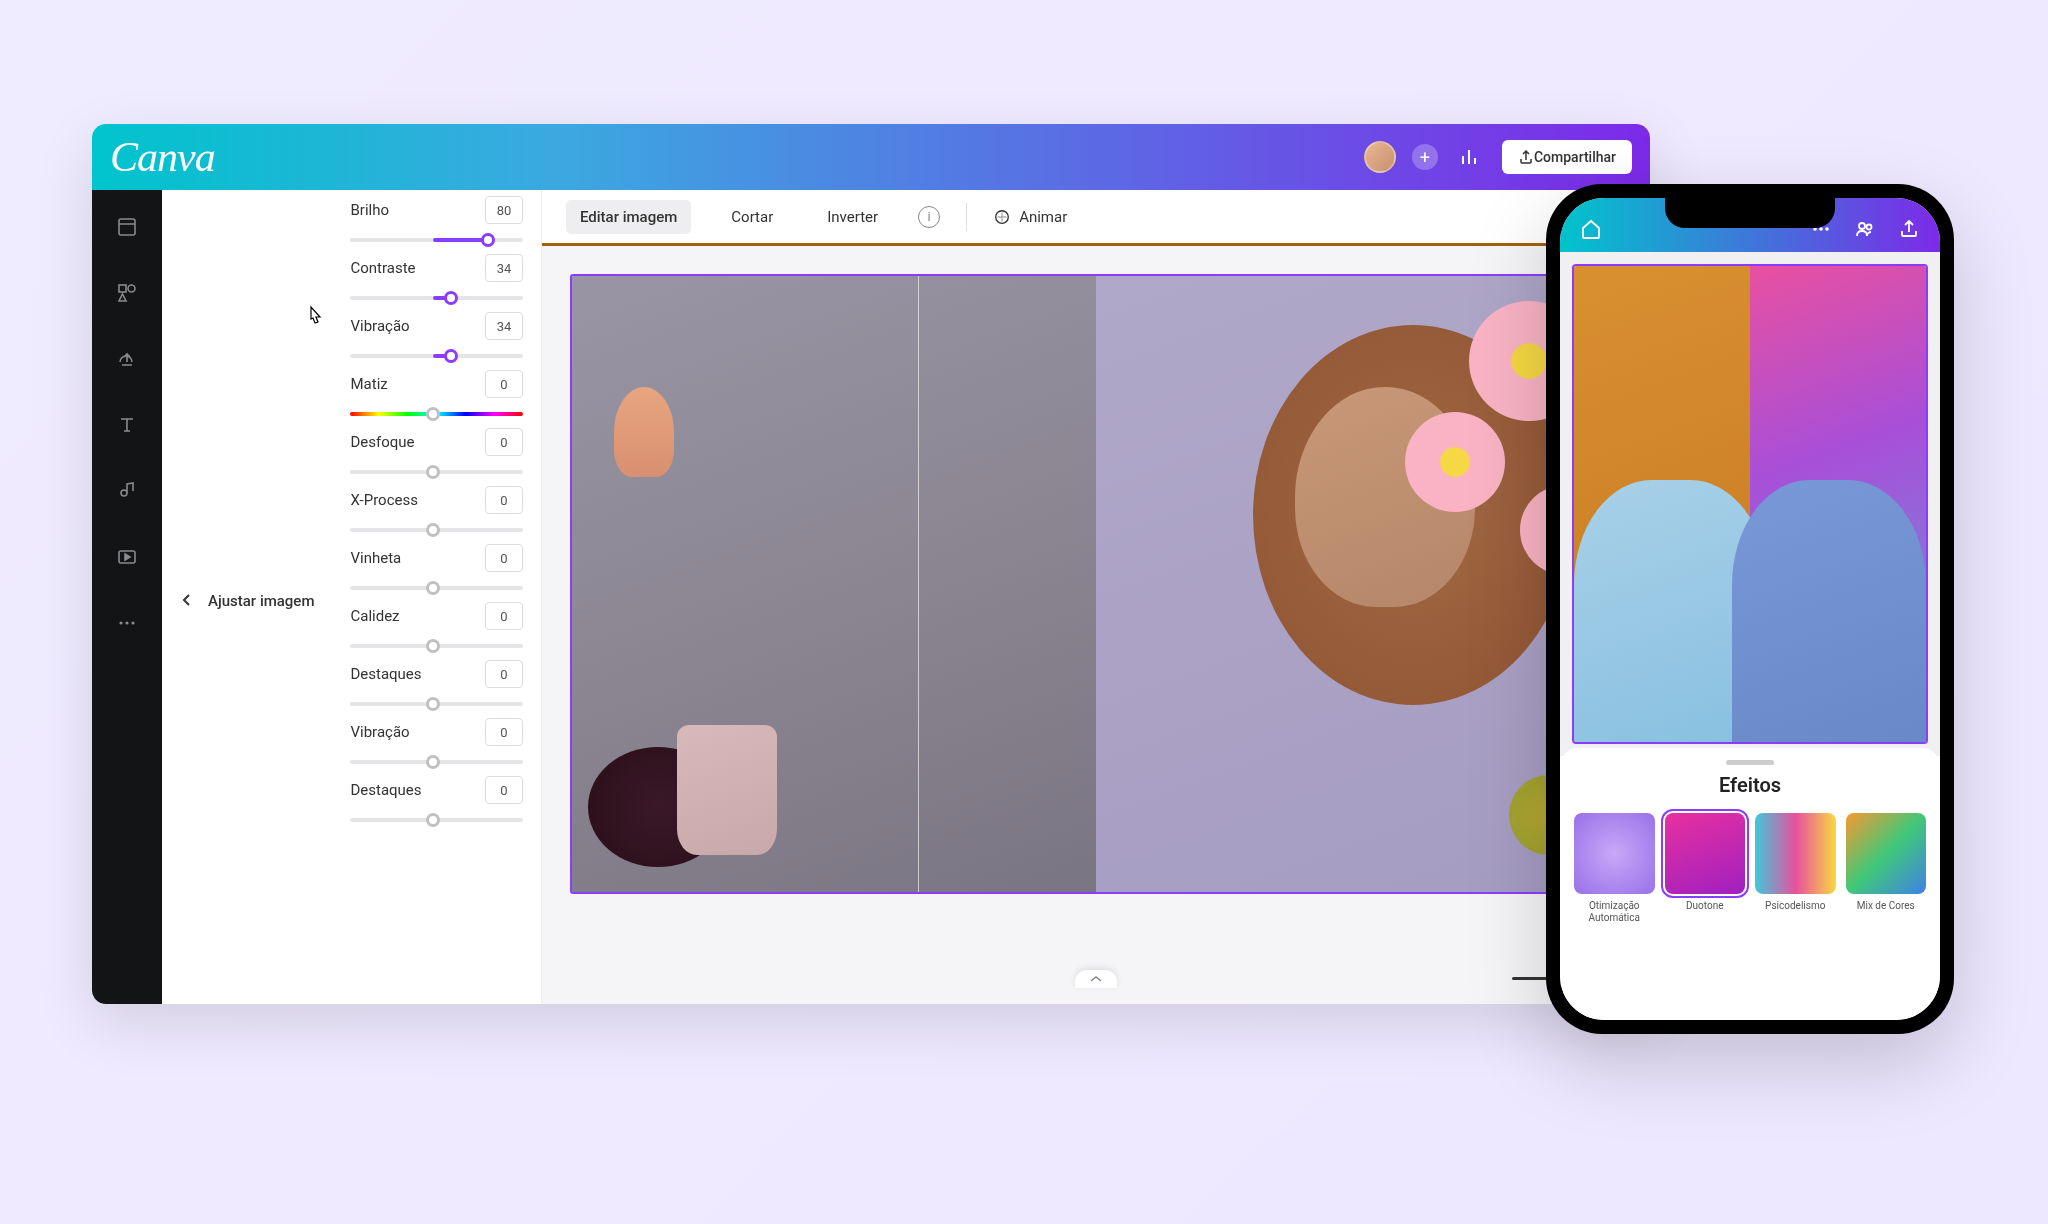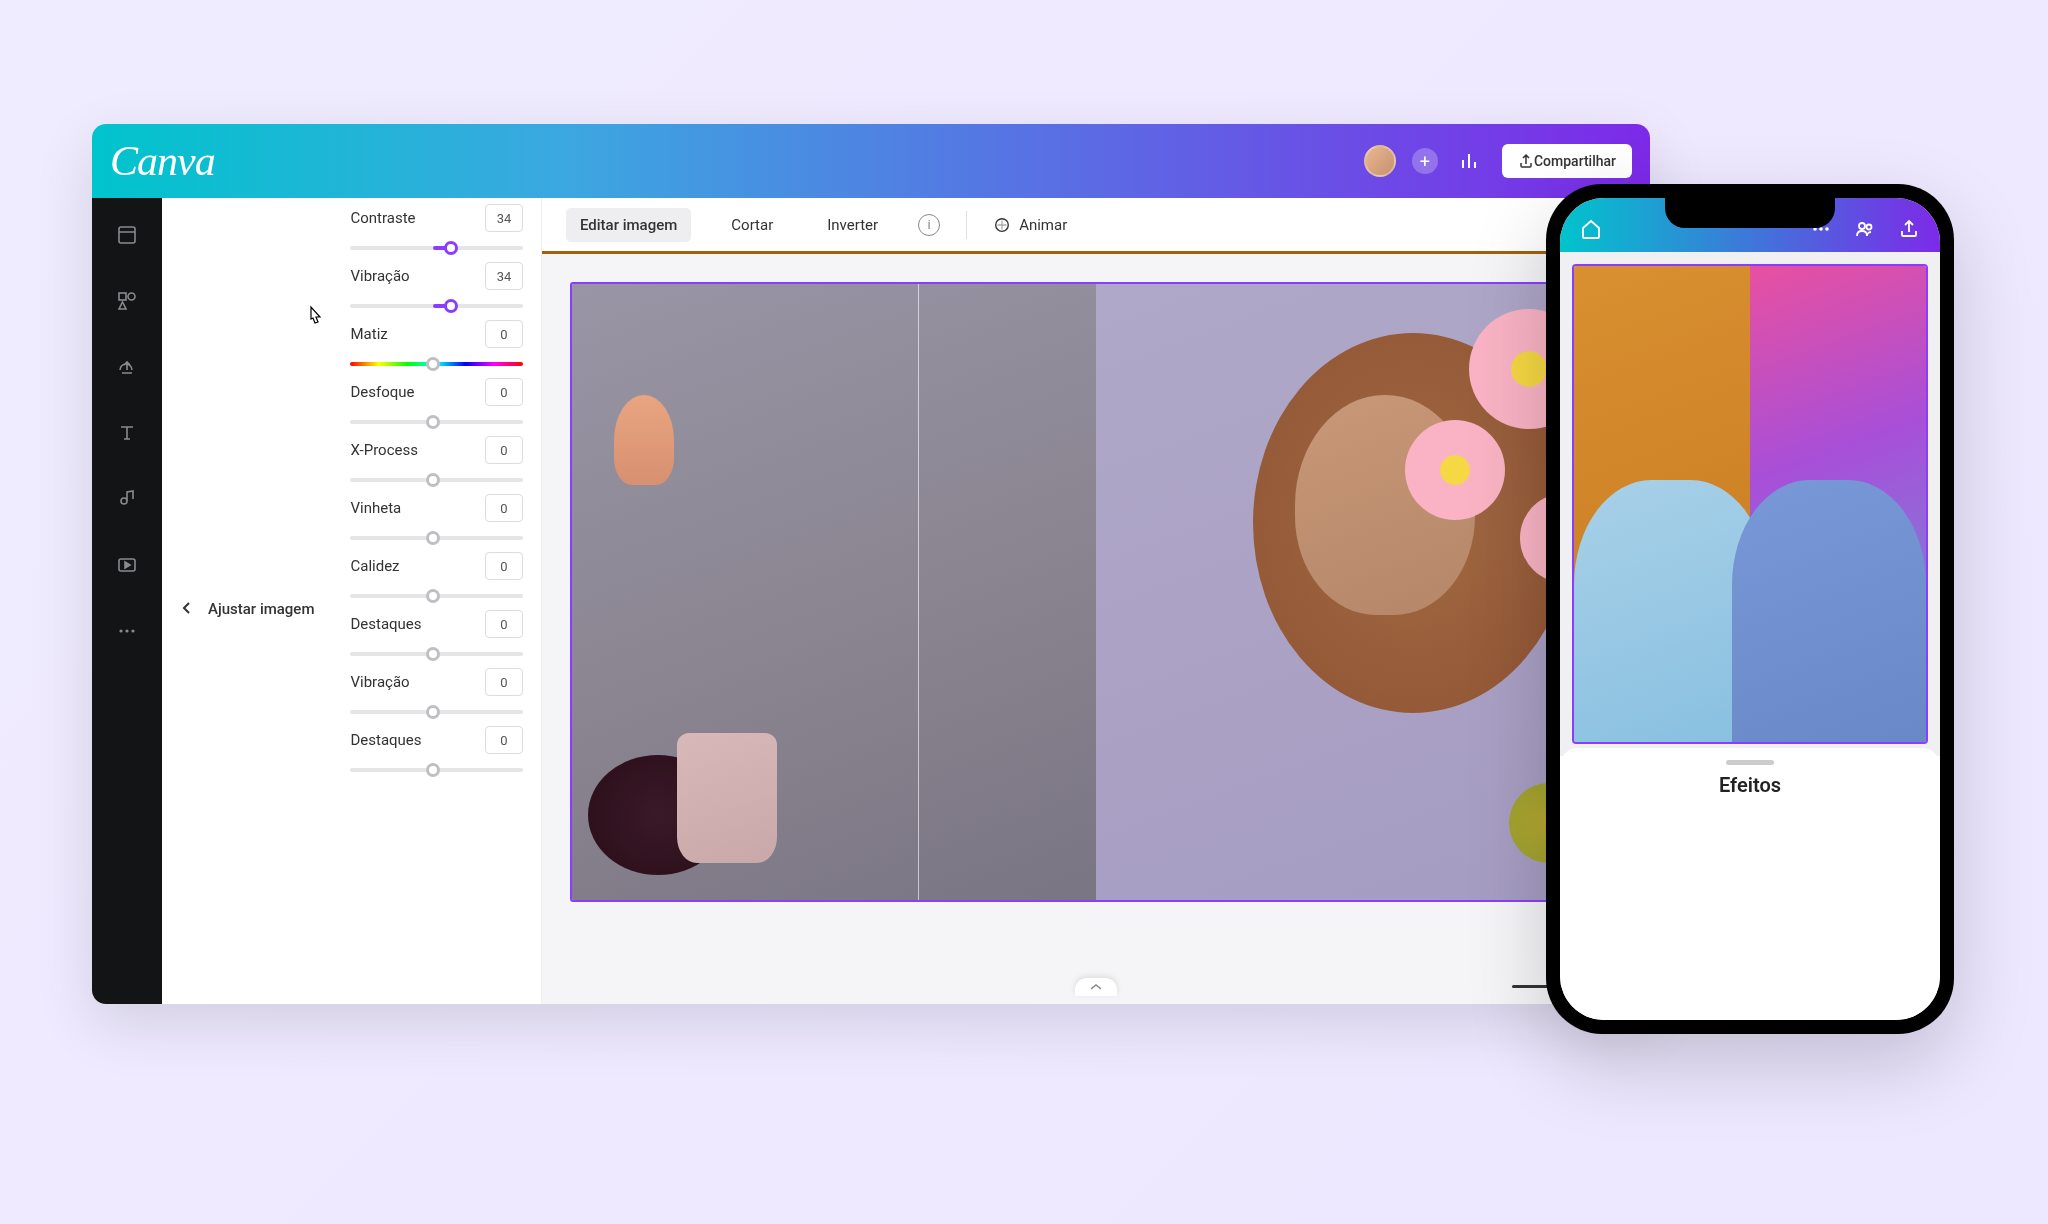--- a/index.html
+++ b/index.html
@@ -1,21 +1,21 @@
 <!DOCTYPE html>
 <html><head>
 <meta charset="utf-8">
 <style>
 * { margin: 0; padding: 0; box-sizing: border-box; font-family: -apple-system, BlinkMacSystemFont, "Segoe UI", Roboto, sans-serif; }
 body { background: linear-gradient(135deg, #f0ecff 0%, #ede7ff 100%); width: 2048px; height: 1224px; position: relative; overflow: hidden; }
 
 
 .desktop-window { position: absolute; left: 92px; top: 124px; width: 1558px; height: 880px; background: #fff; border-radius: 14px; overflow: hidden; box-shadow: 0 20px 60px rgba(0,0,0,0.12); }
 
-.titlebar { height: 74px; background: linear-gradient(90deg, #00c4cc 0%, #3ba8e0 30%, #7d2ae8 100%); display: flex; align-items: center; padding: 0 18px; justify-content: space-between; }
+.titlebar { height: 66px; background: linear-gradient(90deg, #00c4cc 0%, #3ba8e0 30%, #7d2ae8 100%); display: flex; align-items: center; padding: 0 18px; justify-content: space-between; }
 .logo { font-family: 'Brush Script MT', cursive; font-size: 42px; color: #fff; font-weight: 400; font-style: italic; letter-spacing: -1px; }
 .titlebar-right { display: flex; align-items: center; gap: 16px; }
 .avatar { width: 32px; height: 32px; border-radius: 50%; background: linear-gradient(135deg,#e8b890,#c89070); border: 2px solid rgba(255,255,255,0.3); }
 .plus-btn { width: 26px; height: 26px; border-radius: 50%; background: rgba(255,255,255,0.25); color: #fff; display: flex; align-items: center; justify-content: center; font-size: 18px; cursor: pointer; }
 .chart-btn { width: 32px; height: 32px; display: flex; align-items: center; justify-content: center; color: #fff; cursor: pointer; }
 .share-btn { background: #fff; border-radius: 6px; padding: 9px 16px; display: flex; align-items: center; cursor: pointer; font-size: 14px; color: #333; font-weight: 500; }
 
 .app-body { display: flex; height: calc(100% - 62px); }
 
 .icon-rail { width: 70px; background: #131415; display: flex; flex-direction: column; align-items: center; padding-top: 24px; gap: 40px; }
@@ -174,20 +174,30 @@
             </svg>
         </span>
         <span class="panel-title">Ajustar imagem</span>
       </div>
       <div class="sliders" id="sliders-container">
         <span class="cursor-hand">
           <svg width="24" height="28" viewBox="0 0 24 28" fill="#fff" stroke="#000" stroke-width="1.2">
               <path d="M7 3v12l2-1 2 5 3-1-2-5h4L7 3z"></path>
             </svg>
         </span>
+      <div class="slider-row">
+            <div class="slider-head">
+              <span class="slider-label">Brilho</span>
+              <span class="slider-val">80</span>
+            </div>
+            <div class="slider-track">
+              <div class="slider-fill" style="left: 48%; width: 33%;"></div>
+              <div class="slider-thumb" style="left: 80%;"></div>
+            </div>
+          </div>
           <div class="slider-row">
             <div class="slider-head">
               <span class="slider-label">Contraste</span>
               <span class="slider-val">34</span>
             </div>
             <div class="slider-track">
               <div class="slider-fill" style="left: 48%; width: 11%;"></div>
               <div class="slider-thumb" style="left: 58%;"></div>
             </div>
           </div>
@@ -362,15 +372,33 @@
         </div>
         <div class="phone-half right">
           <div class="phone-sweater-r"></div>
         </div>
       </div>
     </div>
 
     <div style="flex:1;background:#fff;border-radius:18px 18px 0 0;margin-top:-8px">
       <div class="phone-drag"></div>
       <div class="phone-effects-title">Efeitos</div>
+      <div class="effects-row" id="effects-row">
+          <div class="effect-item">
+            <div class="effect-thumb e1"></div>
+            <div class="effect-label">Otimização Automática</div>
+          </div>
+          <div class="effect-item">
+            <div class="effect-thumb e2 selected"></div>
+            <div class="effect-label">Duotone</div>
+          </div>
+          <div class="effect-item">
+            <div class="effect-thumb e3"></div>
+            <div class="effect-label">Psicodelismo</div>
+          </div>
+          <div class="effect-item">
+            <div class="effect-thumb e4"></div>
+            <div class="effect-label">Mix de Cores</div>
+          </div>
+        </div>
     </div>
   </div>
 </div>
 
 </body></html>

